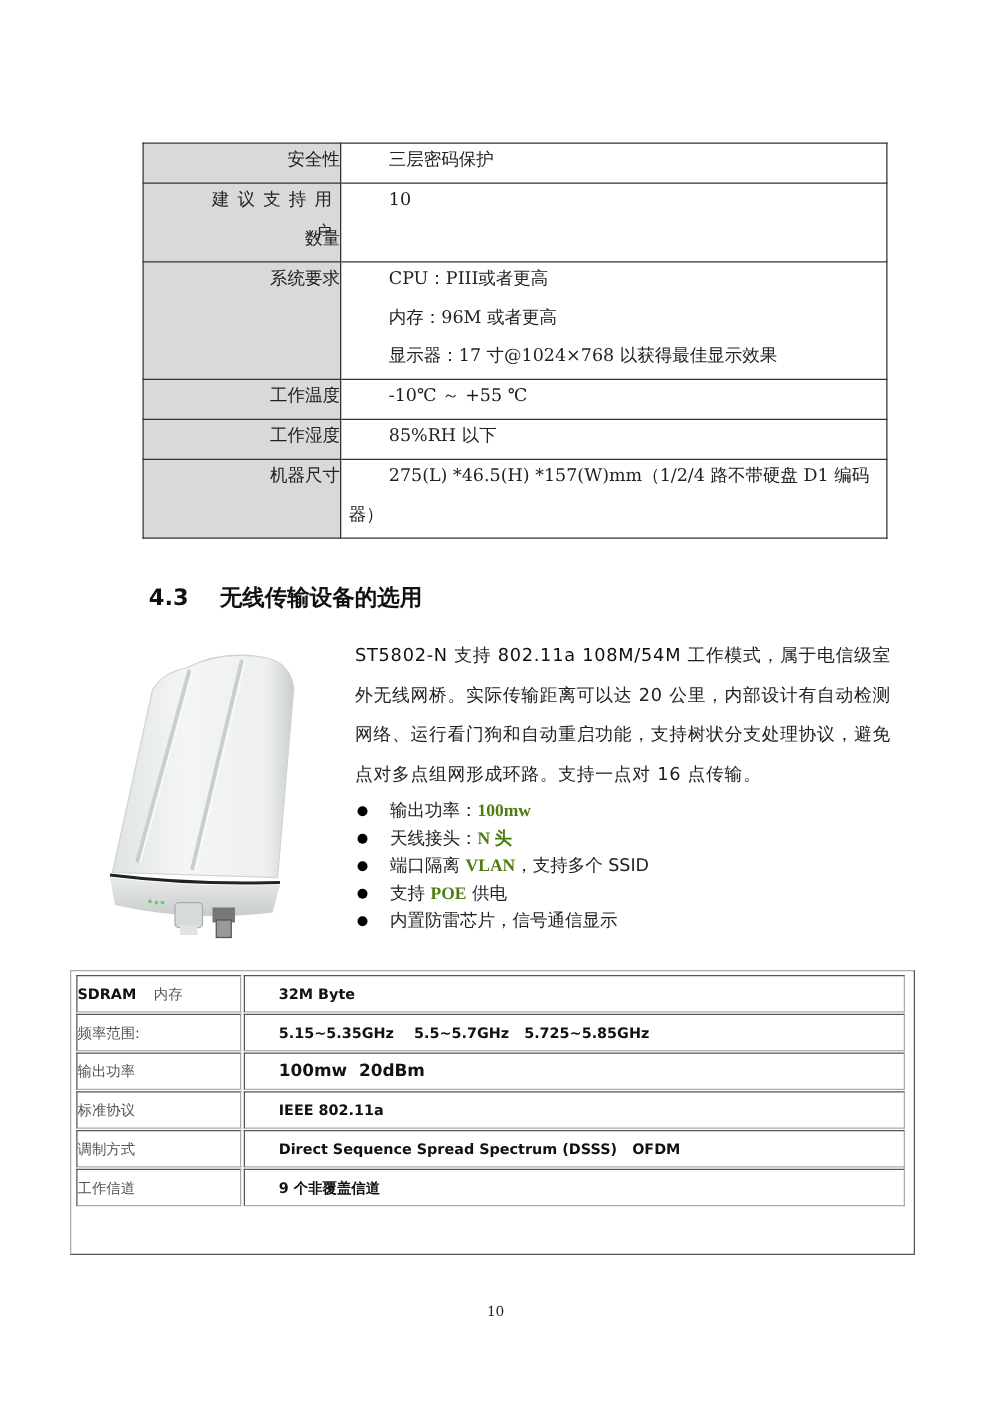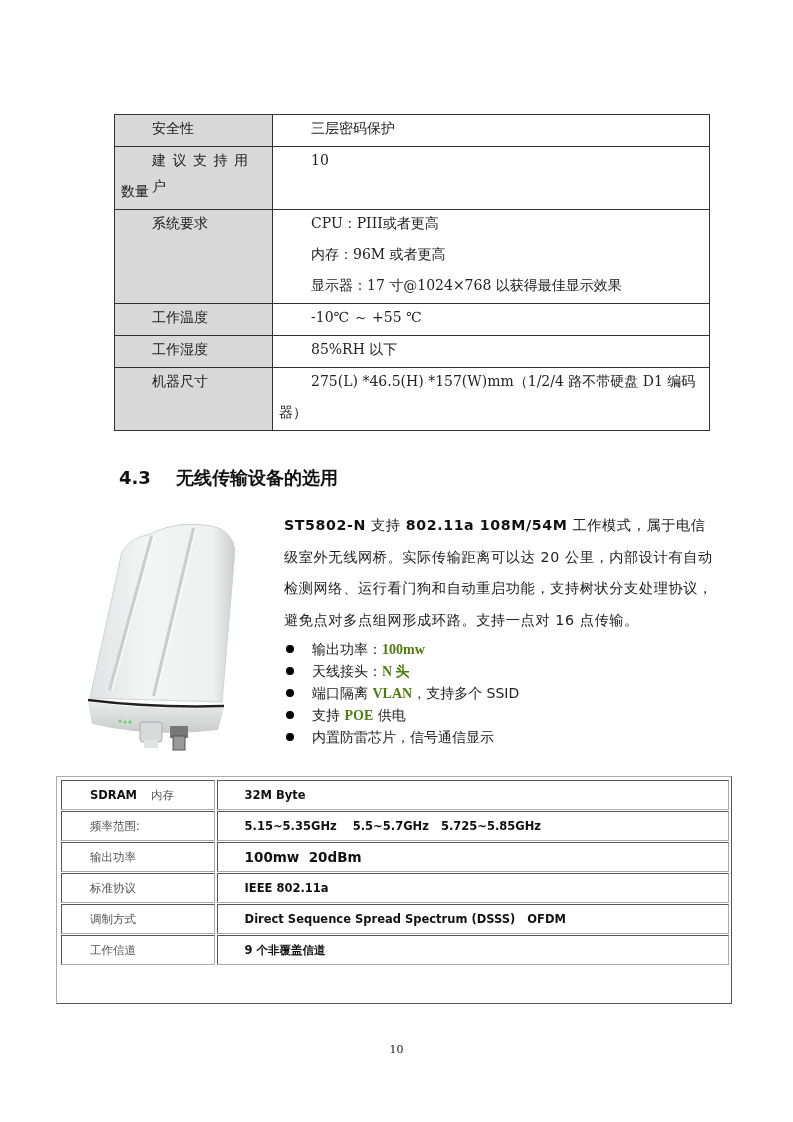--- a/index.html
+++ b/index.html
@@ -3,58 +3,58 @@
 <meta charset="utf-8">
 <style>
   html, body { margin: 0; padding: 0; background: #ffffff; }
   body { width: 793px; height: 1122px; position: relative; overflow: hidden;
          font-family: "DejaVu Serif", "Liberation Serif", serif; color: #222; }
 
   
   .t1 { position: absolute; left: 114px; top: 114px; width: 596px;
         border-collapse: collapse; font-size: 14px; }
   .t1 td { border: 1px solid #333; vertical-align: top; padding: 0; }
-  .t1 td.k { width: 157px; background: #d9d9d9; }
+  .t1 td.k { width: 157px; background: #d9d9d9; text-align: right; }
   .t1 .line { height: 31px; line-height: 26px; }
   .t1 td.k .line { padding-left: 37px; }
   .t1 td.k .line.wrap1 { padding-left: 37px; letter-spacing: 6.5px; }
   .t1 td.k .line.wrap2 { padding-left: 6px; }
   .t1 td.v .line { padding-left: 38px; }
   .t1 td.v .line.cont { padding-left: 6px; }
 
   
   .h43 { position: absolute; left: 119px; top: 466px; font-size: 18px; font-weight: bold;
          font-family: "DejaVu Sans", "Liberation Sans", sans-serif; color: #111; margin: 0; }
   .h43 .num { margin-right: 25px; }
 
   
   .product { position: absolute; left: 82px; top: 512px; width: 190px; height: 240px; }
 
   
   .para { position: absolute; left: 284px; top: 510px; width: 430px; font-size: 14.2px;
           line-height: 31.5px; color: #222; letter-spacing: 0.6px;
           font-family: "DejaVu Sans", "Liberation Sans", sans-serif; }
-  .para b { font-weight: bold; color: #111; text-align: center; }
+  .para b { font-weight: normal; color: #111; text-align: center; }
 
   .bullets { position: absolute; left: 284px; top: 638px; margin: 0; padding: 0; list-style: none;
              font-size: 14px; font-family: "DejaVu Sans", "Liberation Sans", sans-serif; color: #222; }
   .bullets li { height: 22px; line-height: 22px; position: relative; padding-left: 28px; }
   .bullets li::before { content: ""; position: absolute; left: 2px; top: 7px; width: 8px; height: 8px;
                         border-radius: 50%; background: #000; }
   .bullets b { color: #4d7c0f; font-family: Liberation Serif, serif; }
 
   
   .t2wrap { position: absolute; left: 56px; top: 776px; width: 676px; height: 228px;
             border: 1px solid #aaa; border-right-color: #555; border-bottom-color: #555;
             box-sizing: border-box; }
   .t2 { position: absolute; left: 2px; top: 2px; border-collapse: separate; border-spacing: 2px 1px;
         font-family: "DejaVu Sans", "Liberation Sans", sans-serif; font-size: 11.5px; }
   .t2 td { border: 1px solid #555; border-right-color: #aaa; border-bottom-color: #aaa;
            height: 28px; vertical-align: top; padding: 0; }
-  .t2 td.k { width: 130px; padding-left: 28px; color: #444; }
+  .t2 td.k { width: 130px; color: #444; }
   .t2 td.v { width: 500px; padding-left: 27px; font-weight: bold; color: #111; }
   .t2 td span { display: block; padding-top: 6px; line-height: 16px; }
   .t2 td.k b { font-weight: bold; color: #111; margin-right: 14px; }
   .t2 td.k .cn { color: #555; font-weight: normal; }
   .big { font-size: 13.5px; }
 
   .pageno { position: absolute; left: 0; width: 793px; top: 1043px; text-align: center;
             font-size: 11px; color: #222; }
 </style>
 </head>

